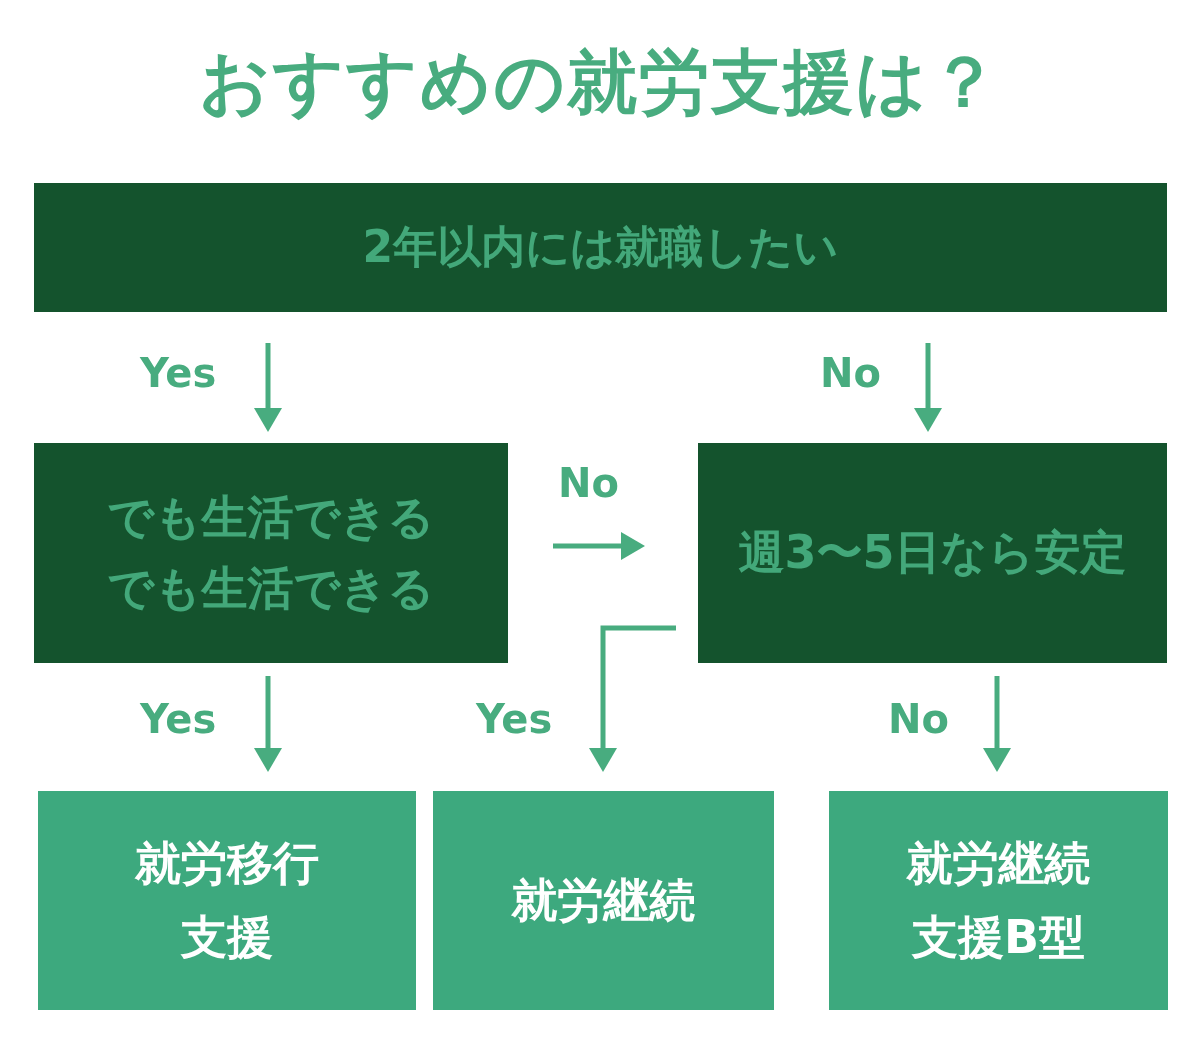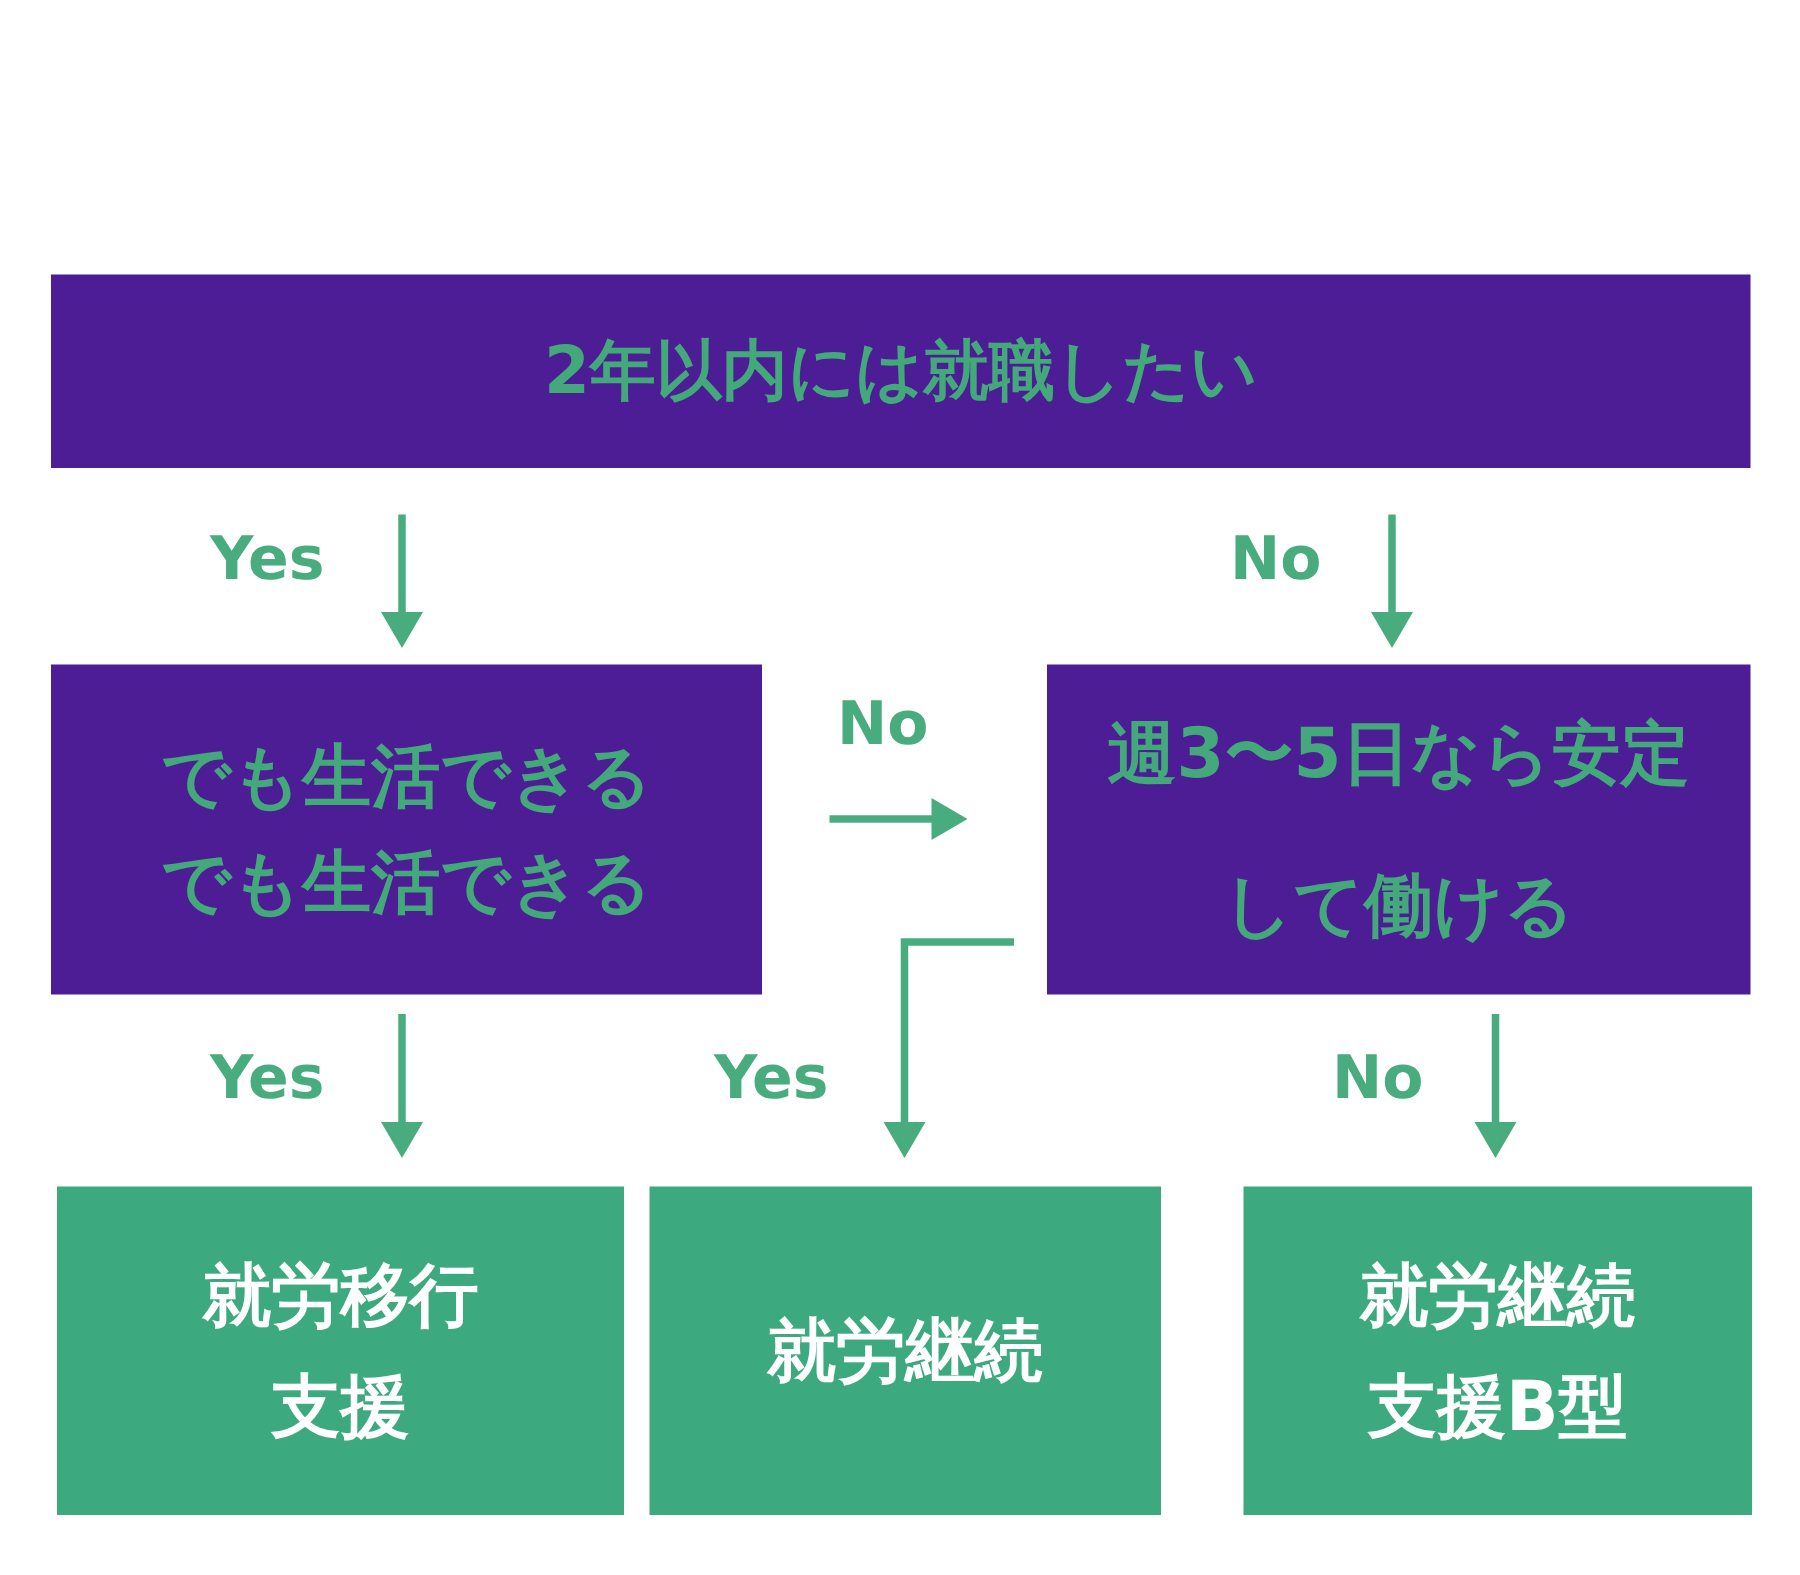--- a/index.html
+++ b/index.html
@@ -29,21 +29,21 @@
   .box {
     position: absolute;
     display: flex;
     flex-direction: column;
     align-items: center;
     justify-content: center;
     text-align: center;
     font-weight: bold;
   }
   .box.light {
-    background: #4c1d95;
+    background: #14532d;
     color: #43a87a;
   }
   .box.dark {
     background: #3da97e;
     color: #ffffff;
   }
   .q1-box   { left: 34px;  top: 183px; width: 1133px; height: 129px; font-size: 44px; }
   .q2-box   { left: 34px;  top: 443px; width: 474px;  height: 220px; font-size: 46px; line-height: 1.55; }
   .q3-box   { left: 698px; top: 443px; width: 469px;  height: 220px; font-size: 46px; line-height: 1.55; gap: 29px; }
   .r1-box   { left: 38px;  top: 791px; width: 378px;  height: 219px; font-size: 46px; line-height: 1.6; }
@@ -68,33 +68,33 @@
     width: 1200px;
     height: 1050px;
     pointer-events: none;
   }
 </style>
 </head>
 <body>
 
 <div class="canvas">
 
+  <div class="title">おすすめの就労支援は？</div>
 
   <div class="box light q1-box">
     <span>2年以内には就職したい</span>
   </div>
 
   <div class="box light q2-box">
     <span>でも生活できる</span>
     <span>でも生活できる</span>
   </div>
 
   <div class="box light q3-box">
     <span>週3〜5日なら安定</span>
-    <span>して働ける</span>
   </div>
 
   <div class="box dark r1-box">
     <span>就労移行</span>
     <span>支援</span>
   </div>
 
   <div class="box dark r2-box">
     <span>就労継続</span>
   </div>

